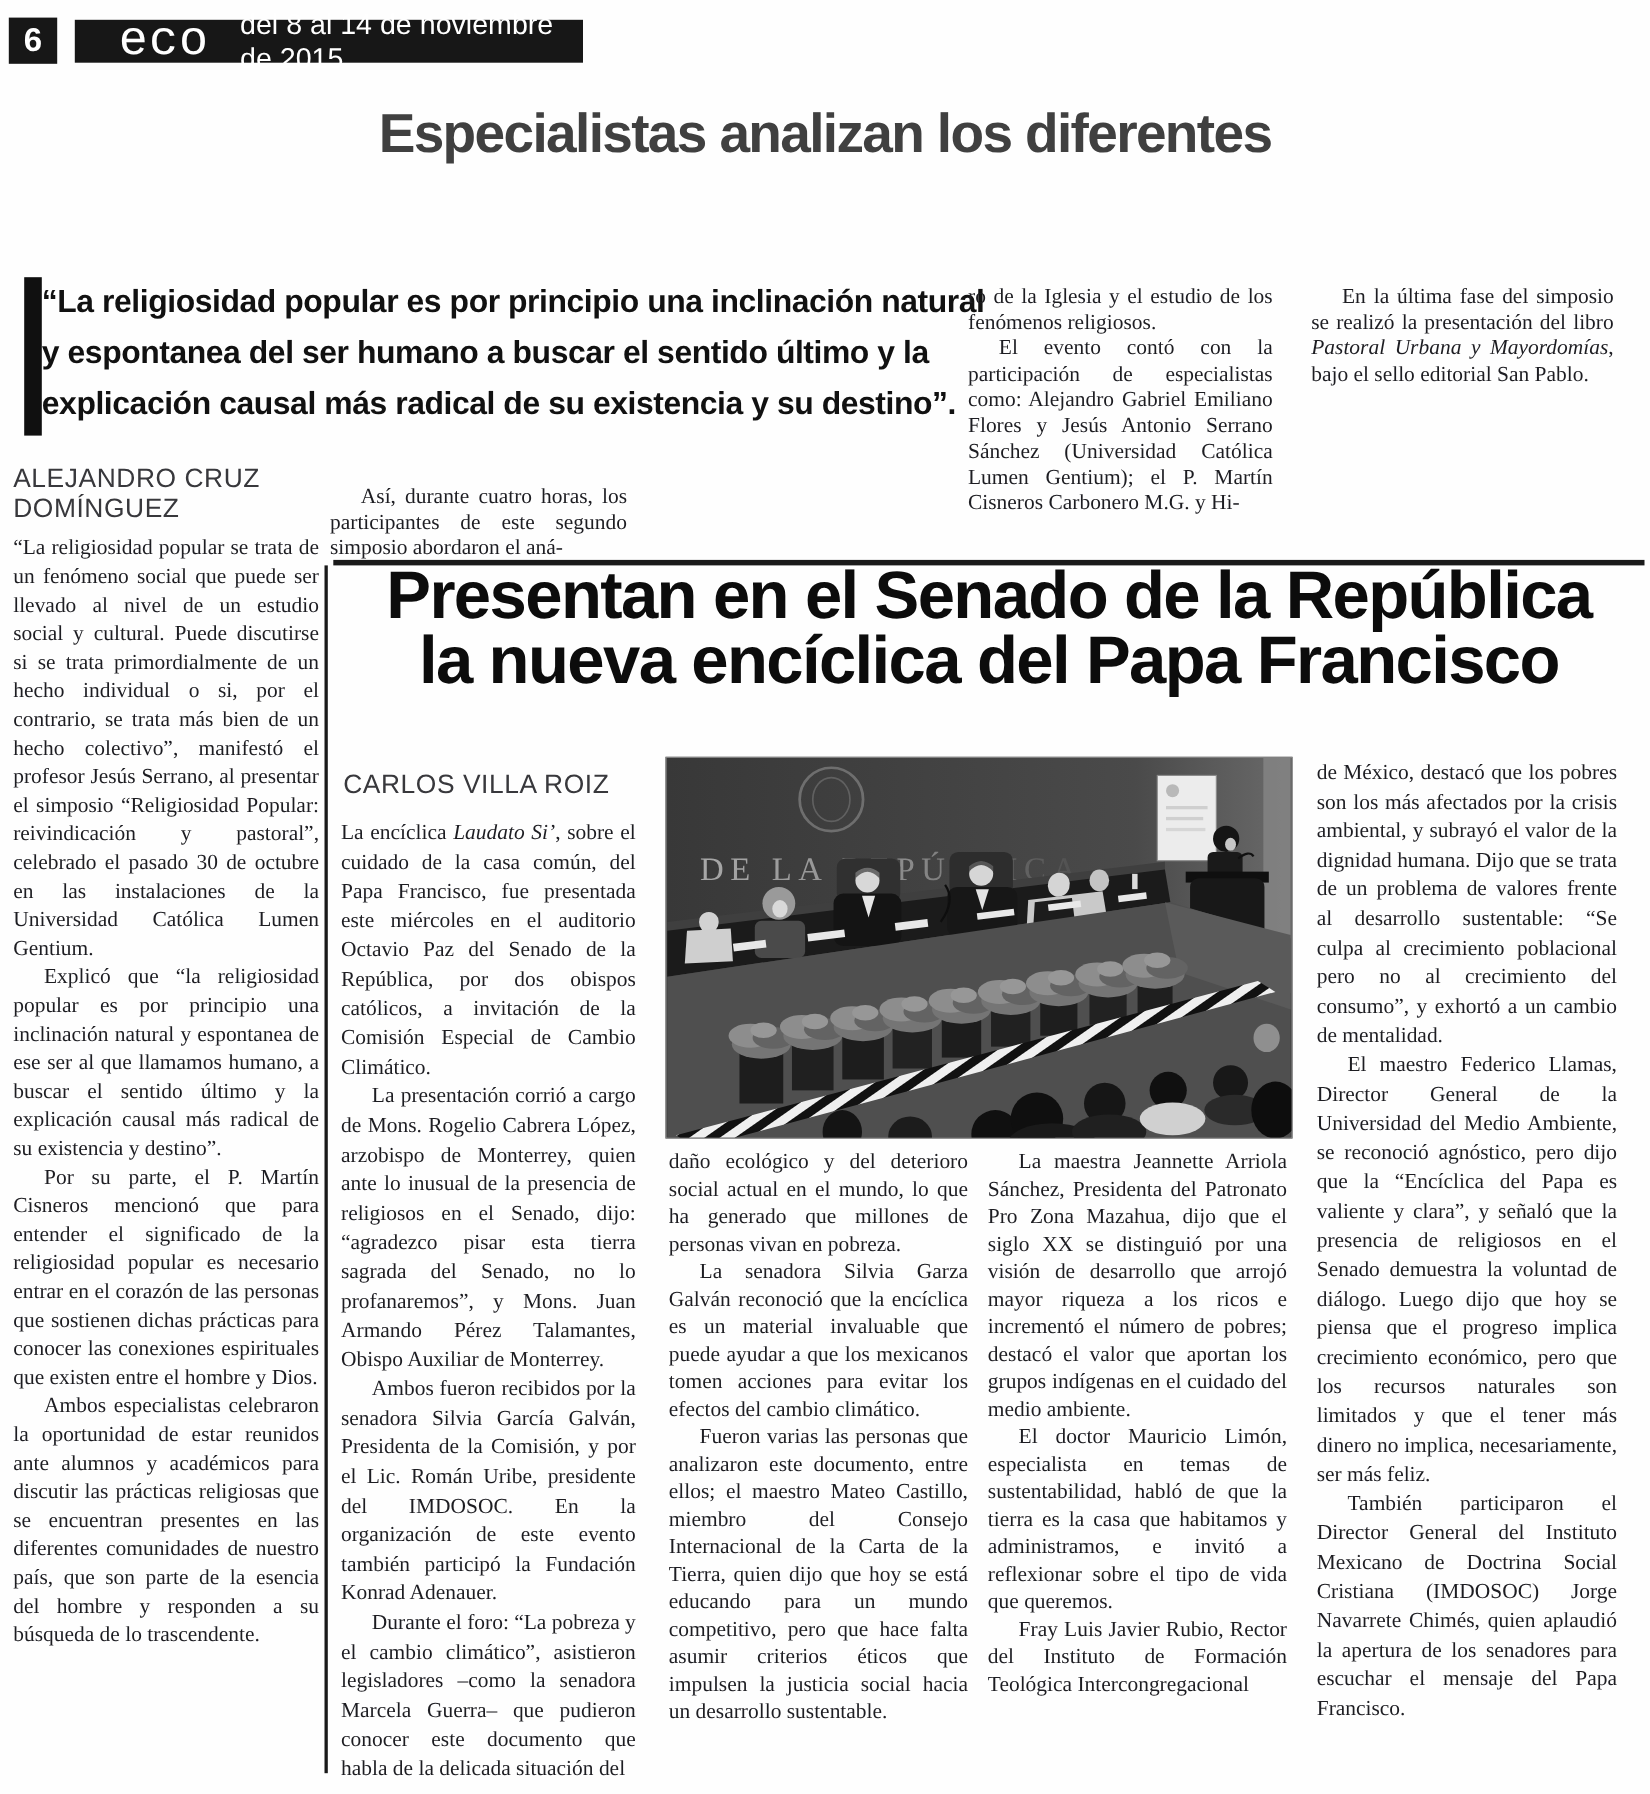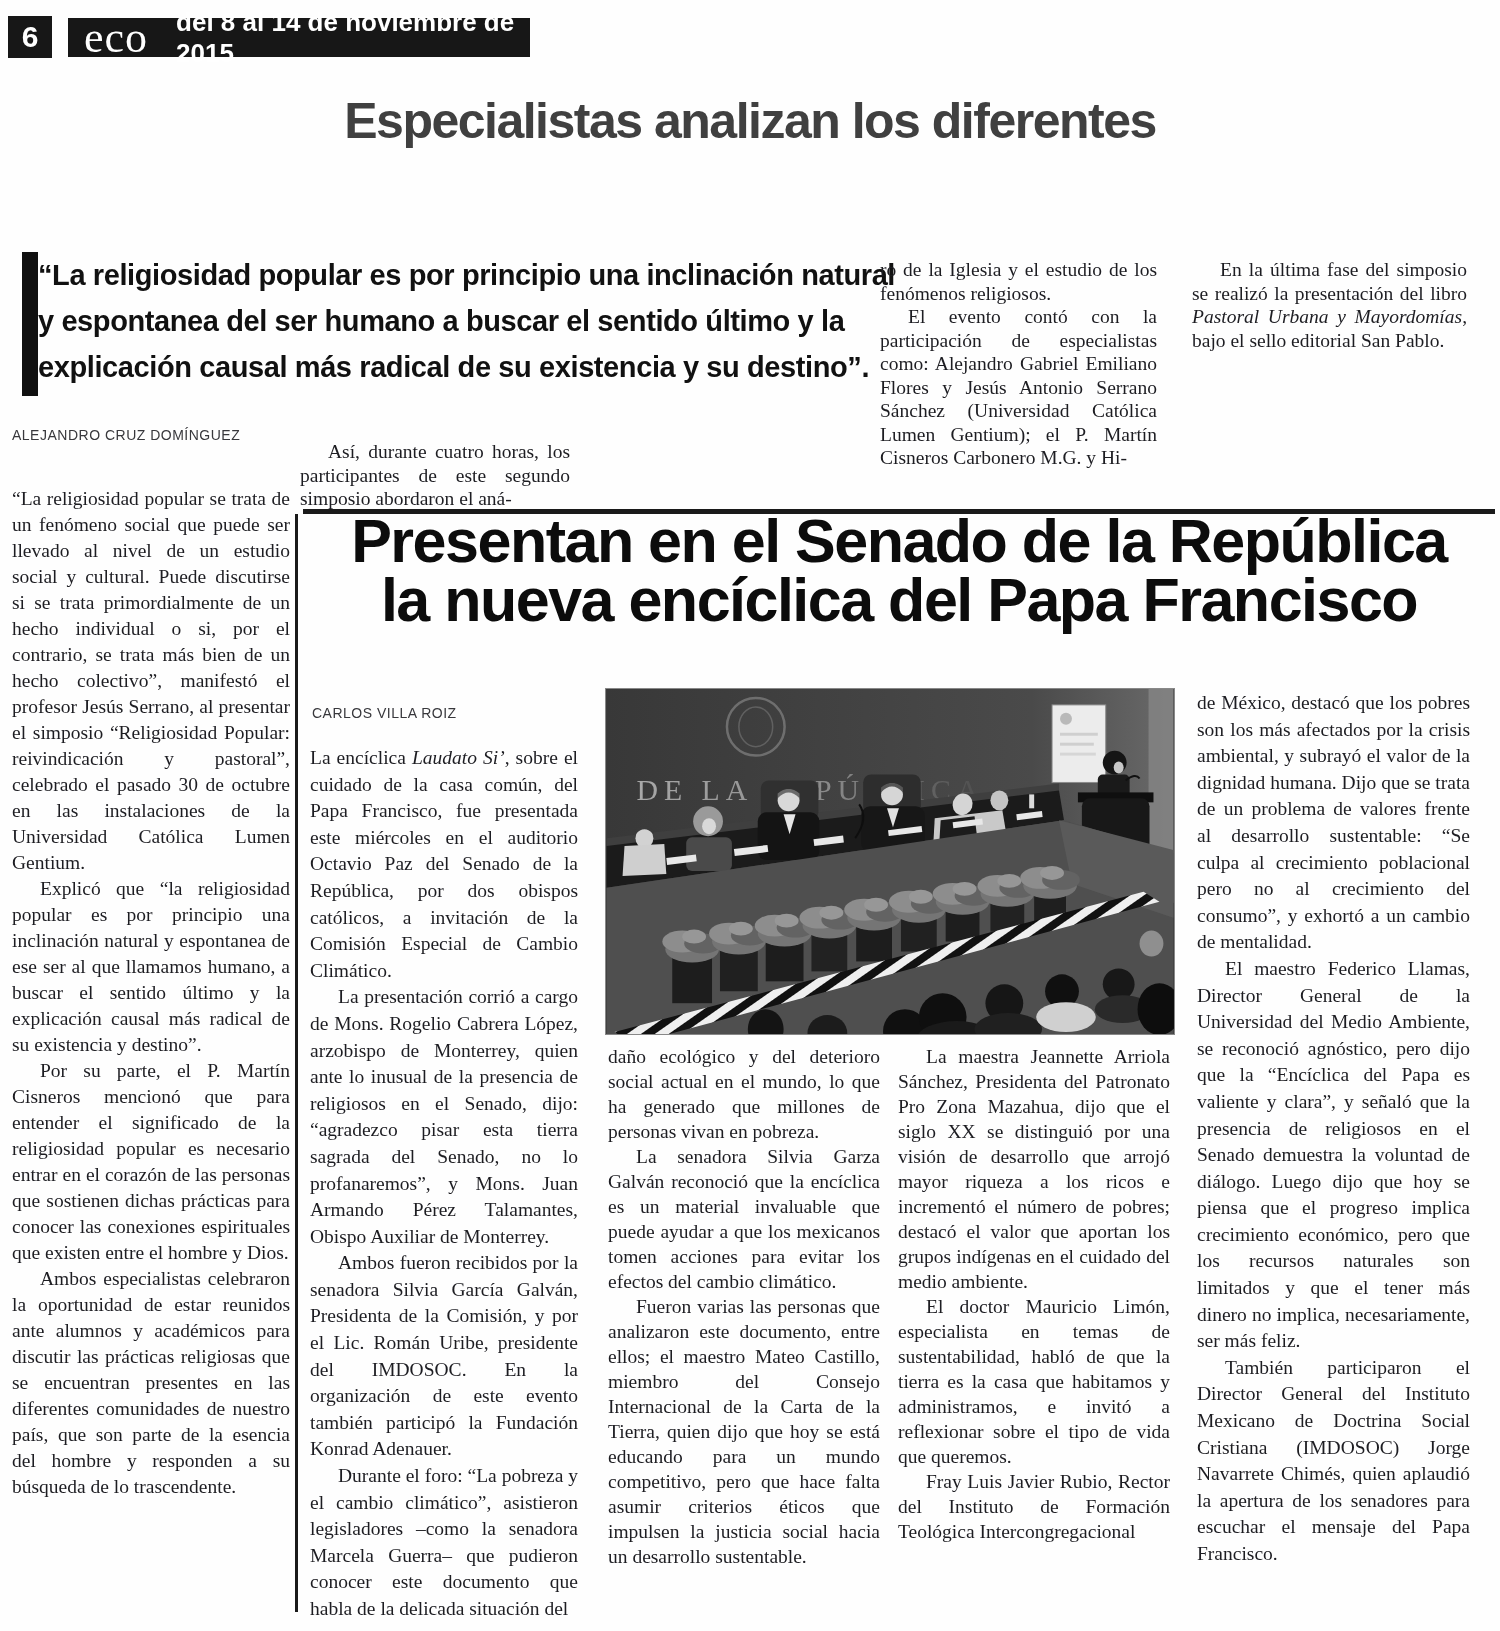--- a/index.html
+++ b/index.html
@@ -8,42 +8,42 @@
     background:#fefefe;overflow:hidden;
     font-family:"Liberation Serif","DejaVu Serif",serif;color:#1d1d22;
   }
   
   .pagenum-box{position:absolute;left:8px;top:16px;width:44px;height:42px;background:#171717;
     display:flex;align-items:center;justify-content:center;}
   .pagenum-box span{color:#fff;font-family:"Liberation Sans","DejaVu Sans",sans-serif;
     font-weight:bold;font-size:30px;}
   .header-bar{position:absolute;left:68px;top:18px;width:462px;height:39px;background:#171717;
     display:flex;align-items:center;}
-  .logo{font-family:Liberation Serif, serif;color:#fff;font-size:44px;
-    line-height:36px;margin-left:16px;letter-spacing:1px;}
-  .issue-date{font-family:"Liberation Sans","DejaVu Sans",sans-serif;color:#fff;font-weight:bold;
+  .logo{font-family:Liberation Mono, monospace;color:#fff;font-size:44px;
+    line-height:36px;margin-left:40px;letter-spacing:1px;}
+  .issue-date{font-family:"Liberation Sans","DejaVu Sans",sans-serif;color:#fff;font-weight:normal;
     font-size:26px;margin-left:28px;letter-spacing:0px;}
   
   .headline1{position:absolute;left:90px;top:92px;width:1320px;text-align:center;
     font-family:"Liberation Sans","DejaVu Sans",sans-serif;font-weight:bold;color:#404040;
     font-size:50px;line-height:59px;letter-spacing:-1.5px;}
   .headline2{position:absolute;left:303px;top:512px;width:1192px;text-align:center;
     font-family:"Liberation Sans","DejaVu Sans",sans-serif;font-weight:bold;color:#0c0c0c;
     font-size:61px;line-height:59px;letter-spacing:-1.5px;}
   .rule-h{position:absolute;left:303px;top:509px;width:1192px;height:5px;background:#1a1a1a;}
   .rule-v{position:absolute;left:295px;top:514px;width:3px;height:1098px;background:#1a1a1a;}
   
   .pull-quote{position:absolute;left:22px;top:252px;display:flex;}
   .quote-bar{width:16px;height:144px;background:#101010;flex:none;}
   .quote-text{width:815px;
     font-family:"Liberation Sans","DejaVu Sans",sans-serif;font-weight:bold;color:#111;
     font-size:29px;line-height:46px;letter-spacing:-0.4px;white-space:nowrap;}
   
   .byline{position:absolute;font-family:"Liberation Sans","DejaVu Sans",sans-serif;
-    font-size:14px;color:#38383c;letter-spacing:0.5px;line-height:27px;}
+    font-size:24px;color:#38383c;letter-spacing:0.5px;line-height:27px;}
   .byline1{left:12px;top:422px;width:230px;}
   .byline2{left:312px;top:700px;width:260px;}
   
   .col{position:absolute;text-align:justify;font-size:19.5px;}
   .col p{margin:0;}
   .col p.ind{text-indent:28px;}
   .a1c1{left:12px;top:486px;width:278px;line-height:26px;}
   .a1c2{left:300px;top:440px;width:270px;line-height:23.5px;}
   .a1c3{left:595px;top:416px;width:258px;line-height:23.5px;}
   .a1c4{left:880px;top:258px;width:277px;line-height:23.5px;}

